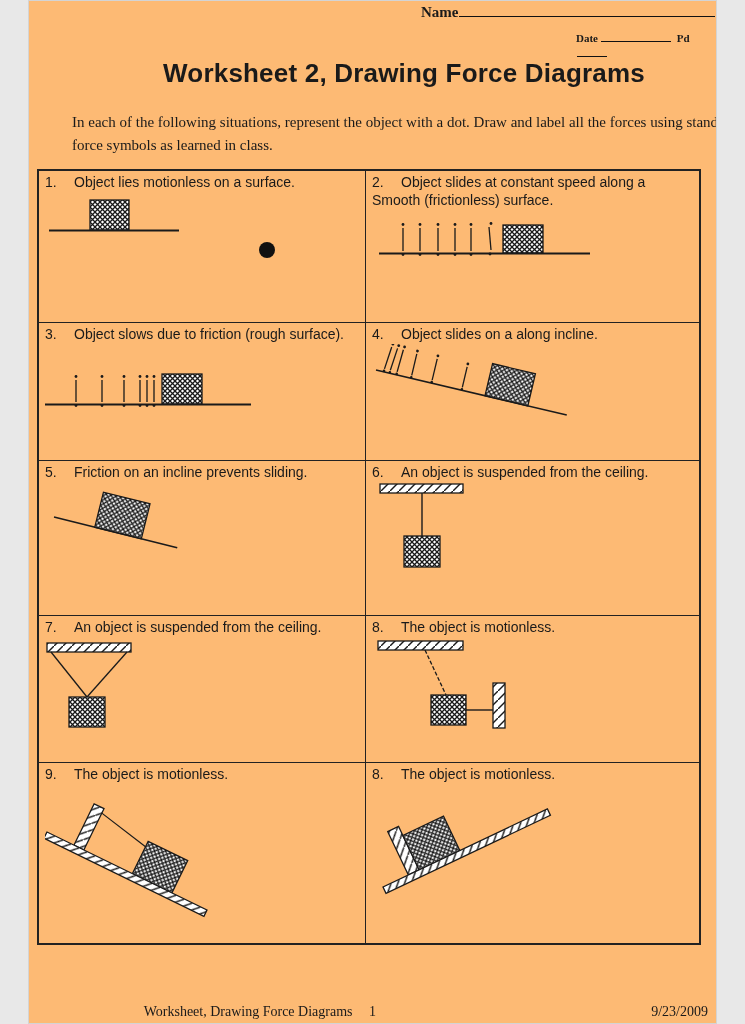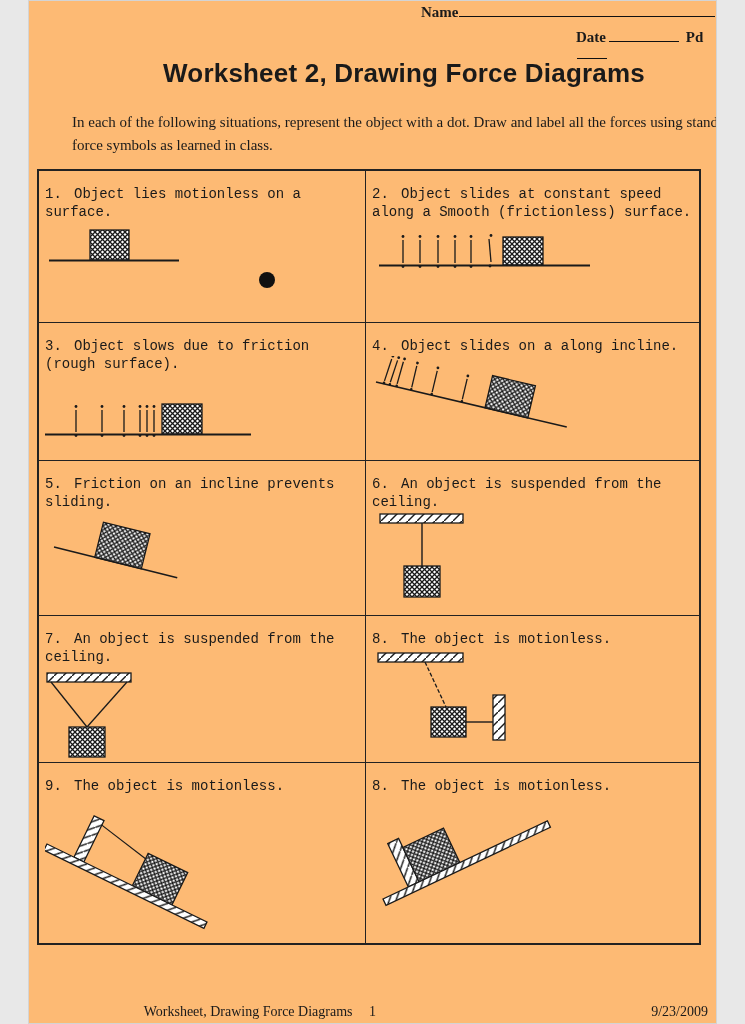--- a/index.html
+++ b/index.html
@@ -3,21 +3,21 @@
 <meta charset="utf-8">
 <style>
   * { margin:0; padding:0; box-sizing:border-box; }
   html,body { background:#e8e8e8; }
   .page {
     position:relative; width:689px; height:1024px; margin:0 auto;
     background:#fdba74; border:1px solid #d4d4d4;
     font-family:"Liberation Serif", serif; color:#1a1a1a; overflow:hidden;
   }
   .name-row { position:absolute; top:3px; left:392px; font-weight:bold; font-size:15px; }
-  .date-row { position:absolute; top:28px; left:547px; font-weight:bold; font-size:15px; }
+  .date-row { position:absolute; top:28px; left:547px; font-weight:bold; font-size:11px; }
   .blank { display:inline-block; border-bottom:1.7px solid #111; height:13px; vertical-align:baseline; }
   .blank.name  { width:256px; }
   .blank.date  { width:70px; margin:0 3px; }
   .blank.pd    { width:30px; margin-left:1px; }
   .title {
     position:absolute; top:57px; left:0; width:712px; text-align:center;
     font-family:"Liberation Sans", sans-serif; font-weight:bold; font-size:26px;
     letter-spacing:0.2px;
     padding-left:38px;
   }
@@ -25,23 +25,23 @@
     position:absolute; top:110px; left:43px; width:672px;
     font-size:15px; line-height:1.5;
   }
   .grid {
     position:absolute; top:168px; left:8px; width:664px;
     display:grid; grid-template-columns:327px 1fr;
     grid-template-rows:152px 138px 155px 147px 180px;
     border:2px solid #222;
   }
   .cell {
-    position:relative; padding:15px 6px; overflow:hidden;
+    position:relative; padding:3px 6px; overflow:hidden;
     border-right:1px solid #222; border-bottom:1px solid #222;
-    font-family:Liberation Mono, monospace; font-size:14px; line-height:1.28;
+    font-family:Liberation Sans, sans-serif; font-size:14px; line-height:1.28;
   }
   .cell.colr { border-right:none; }
   .cell.rowb { border-bottom:none; }
   .prompt .num { display:inline-block; min-width:19px; margin-right:10px; }
   .fig { display:block; }
   .footer {
     position:absolute; top:1003px; left:8px; right:8px;
     display:flex; align-items:baseline; font-size:14px;
   }
   .footer .f-left  { flex:1; text-align:right; }

